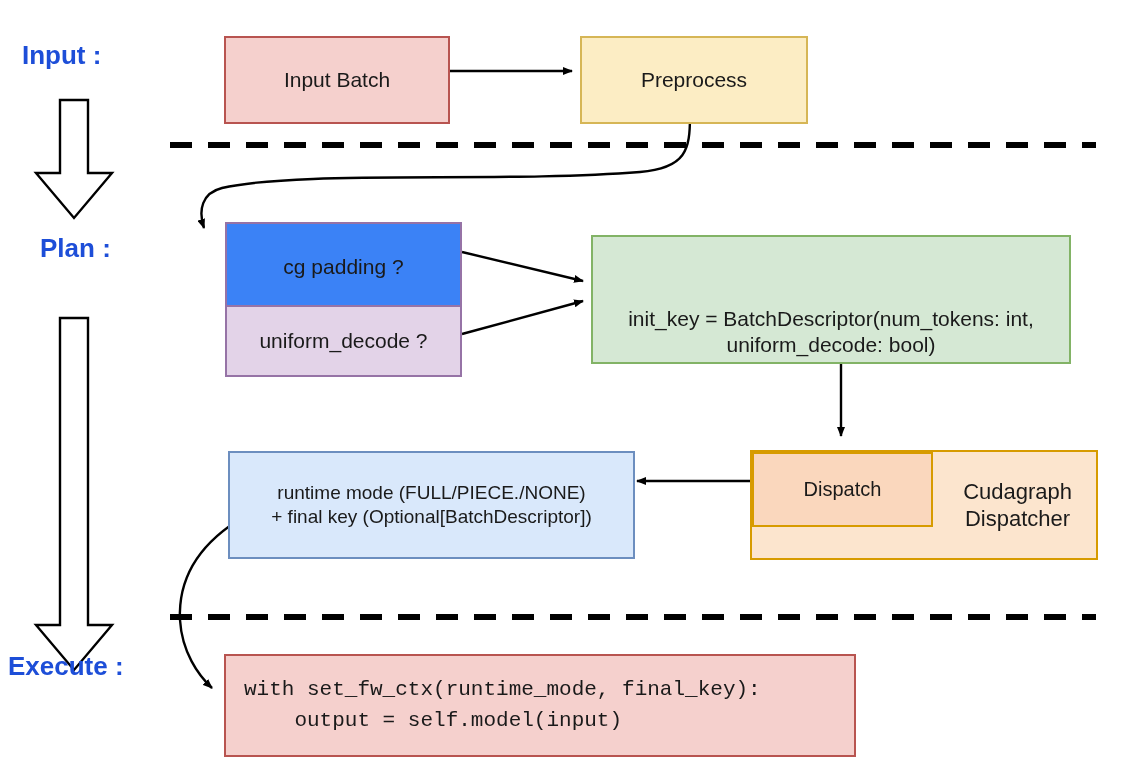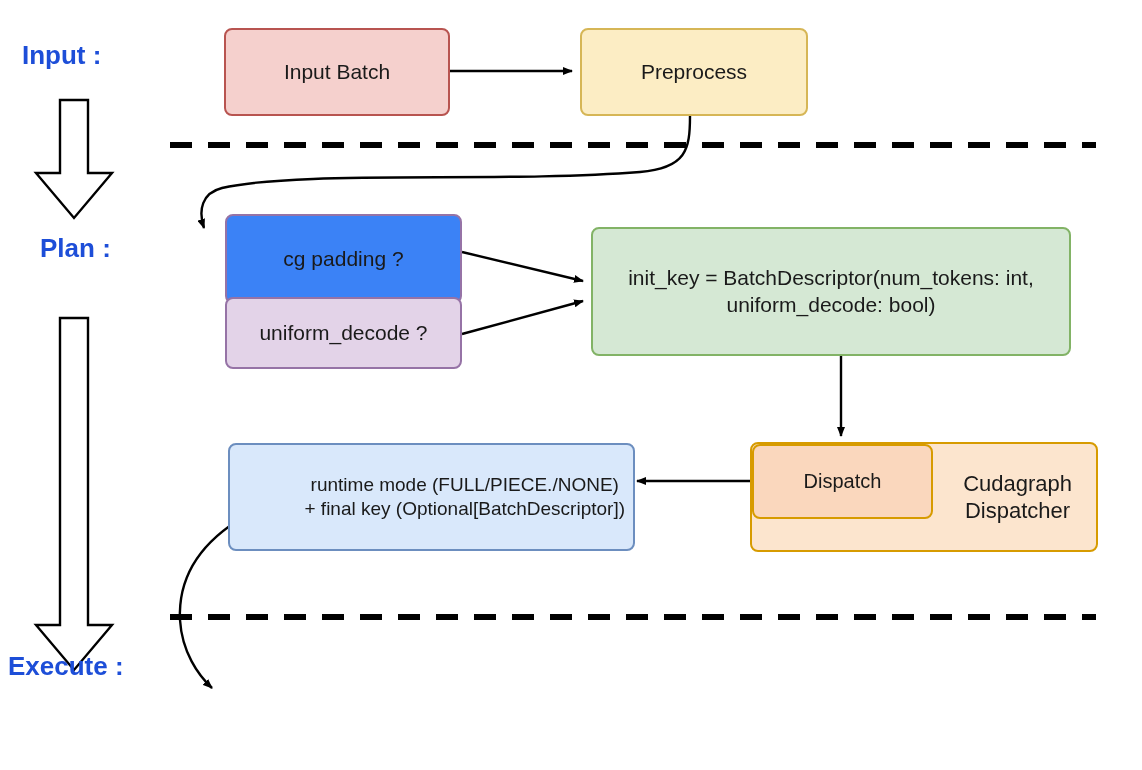--- a/index.html
+++ b/index.html
@@ -22,27 +22,28 @@
     width: 1142px;
     height: 770px;
   }
   .node-box {
     position: absolute;
     box-sizing: border-box;
     display: flex;
     align-items: center;
     justify-content: center;
     text-align: center;
-    border-radius: 8px;
+    border-radius: 0;
     border-width: 2px;
     border-style: solid;
     font-size: 21px;
     color: #1a1a1a;
     line-height: 1.25;
     padding: 4px 8px;
+    margin-top: 8px;
   }
   .stage-label {
     position: absolute;
     font-size: 26px;
     font-weight: bold;
     color: #1d4ed8;
     white-space: nowrap;
   }
   .code-box {
     font-family: "Liberation Mono", "DejaVu Sans Mono", monospace;
@@ -113,38 +114,43 @@
               background:#3b82f6; border-color:#9673a6;">
     <span>cg padding ?</span>
   </div>
 
   <div class="node-box" style="left:225px; top:297px; width:237px; height:72px;
               background:#e3d3e8; border-color:#9673a6;padding-left:8px;">
     <span>uniform_decode ?</span>
   </div>
 
   <div class="node-box multiline" style="left:591px; top:227px; width:480px; height:129px;
-              background:#d5e8d4; border-color:#82b366;">
+              background:#d5e8d4; border-color:#82b366;align-items:flex-end;">
     <span class="multiline">init_key = BatchDescriptor(num_tokens: int,
 uniform_decode: bool)</span>
   </div>
 
   <div class="node-box multiline" style="left:750px; top:442px; width:348px; height:110px;
               background:#fce5ce; border-color:#d79b00;
               align-items:center; justify-content:flex-end;
               padding-right:24px; font-size:22px;">
     <span class="multiline">Cudagraph
 Dispatcher</span>
   </div>
 
   <div class="node-box" style="left:752px; top:444px; width:181px; height:75px;
               background:#fad7bd; border-color:#d79b00; font-size:20px;">
     <span>Dispatch</span>
   </div>
 
   <div class="node-box multiline" style="left:228px; top:443px; width:407px; height:108px;
-              background:#d9e8fb; border-color:#6c8ebf; font-size:19px;justify-content:flex-end;">
+              background:#d9e8fb; border-color:#6c8ebf; font-size:19px;">
     <span class="multiline">runtime mode (FULL/PIECE./NONE)
 + final key (Optional[BatchDescriptor])</span>
   </div>
 
+  <div class="node-box code-box" style="left:224px; top:646px; width:632px; height:103px;
+              background:#f5d0cd; border-color:#b85450;">
+    <span>with set_fw_ctx(runtime_mode, final_key):
+    output = self.model(input)</span>
+  </div>
 
 </div>
 
 </body></html>

